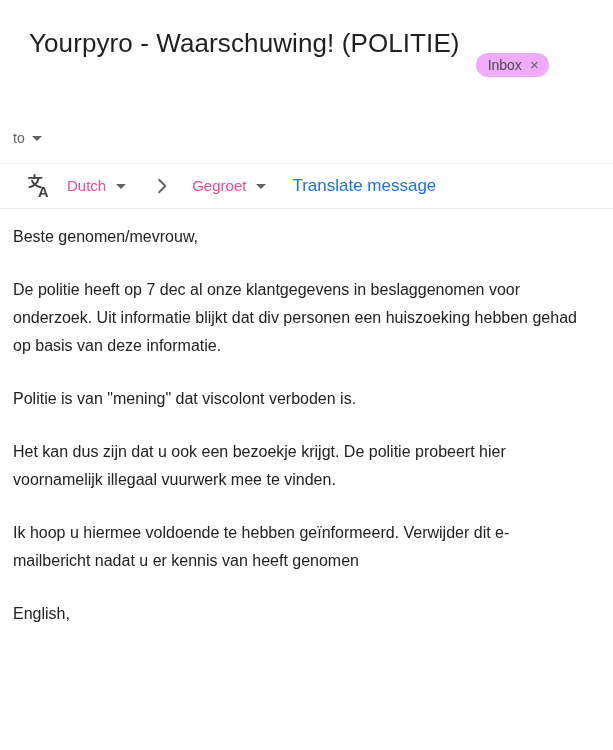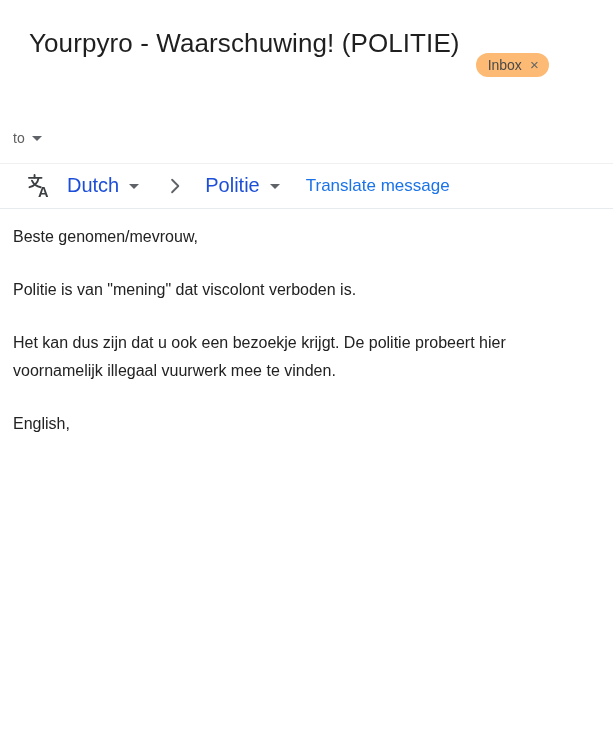--- a/index.html
+++ b/index.html
@@ -28,21 +28,21 @@
   }
   .inbox-chip {
     margin-left: 16px;
     margin-top: 4px;
     flex: 0 0 auto;
     display: inline-flex;
     align-items: center;
     gap: 8px;
     height: 24px;
     padding: 0 10px 0 12px;
-    background: #fdba74;
+    background: #f0abfc;
     border-radius: 12.5px;
     cursor: default;
   }
   .inbox-chip-label { font-size: 14px; color: #4a4a4a; }
   .inbox-chip-close {
     font-size: 15px;
     color: #666666;
     line-height: 1;
     cursor: pointer;
   }
@@ -81,22 +81,22 @@
     height: 46px;
     display: flex;
     align-items: center;
     padding-left: 26px;
   }
   .translate-glyph { display: flex; align-items: center; }
   .lang-select {
     display: inline-flex;
     align-items: center;
     gap: 10px;
-    font-size: 20px;
-    color: #1d4ed8;
+    font-size: 15px;
+    color: #ec4899;
     cursor: pointer;
   }
   .lang-source { margin-left: 14px; }
   .lang-chevron { margin: 0 20px 0 26px; display: flex; align-items: center; }
   .translate-action {
     margin-left: 26px;
     font-size: 17px;
     color: #1a73e8;
     cursor: pointer;
     text-decoration: none;
@@ -147,25 +147,27 @@
   <div class="lang-select lang-source">
     <span>Dutch</span>
     <span class="caret-down"></span>
   </div>
   <span class="lang-chevron">
     <svg width="20" height="20" viewBox="0 0 24 24" fill="none">
       <path d="M8.5 4.5 L16 12 L8.5 19.5" stroke="#5f6368" stroke-width="2.2" stroke-linecap="round" stroke-linejoin="round"></path>
     </svg>
   </span>
   <div class="lang-select">
-    <span>Politie</span>
+    <span>Gegroet</span>
     <span class="caret-down"></span>
   </div>
   <a class="translate-action">Translate message</a>
 </div>
 
 <div class="email-body">
   <p>Beste genomen/mevrouw,</p>
+  <p>De politie heeft op 7 dec al onze klantgegevens in beslaggenomen voor onderzoek. Uit informatie blijkt dat div personen een huiszoeking hebben gehad op basis van deze informatie.</p>
   <p>Politie is van "mening" dat viscolont verboden is.</p>
   <p>Het kan dus zijn dat u ook een bezoekje krijgt. De politie probeert hier voornamelijk illegaal vuurwerk mee te vinden.</p>
+  <p>Ik hoop u hiermee voldoende te hebben geïnformeerd. Verwijder dit e-mailbericht nadat u er kennis van heeft genomen</p>
   <p>English,</p>
 
 </div>
 
 </body></html>

